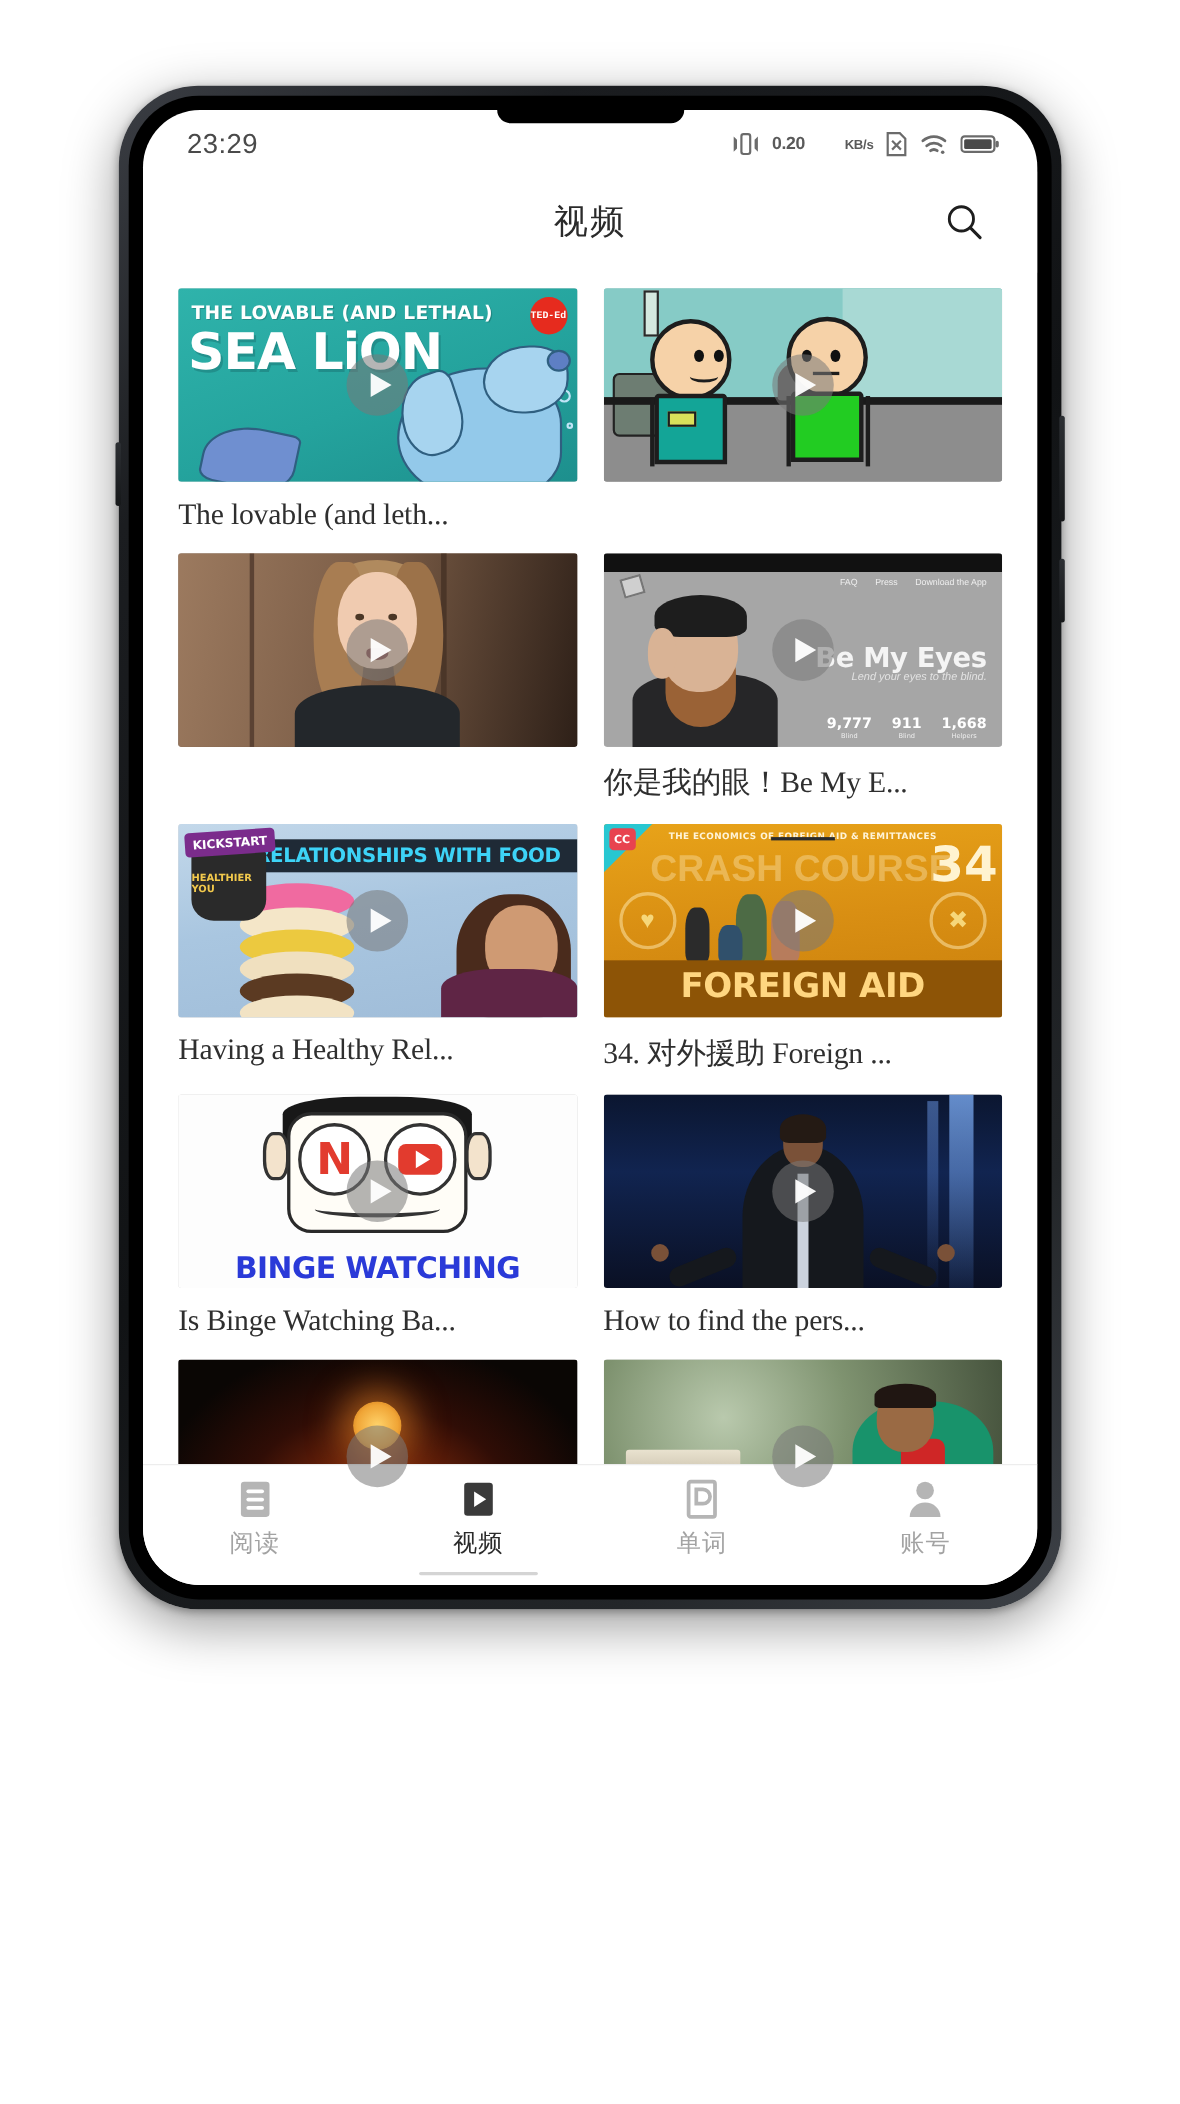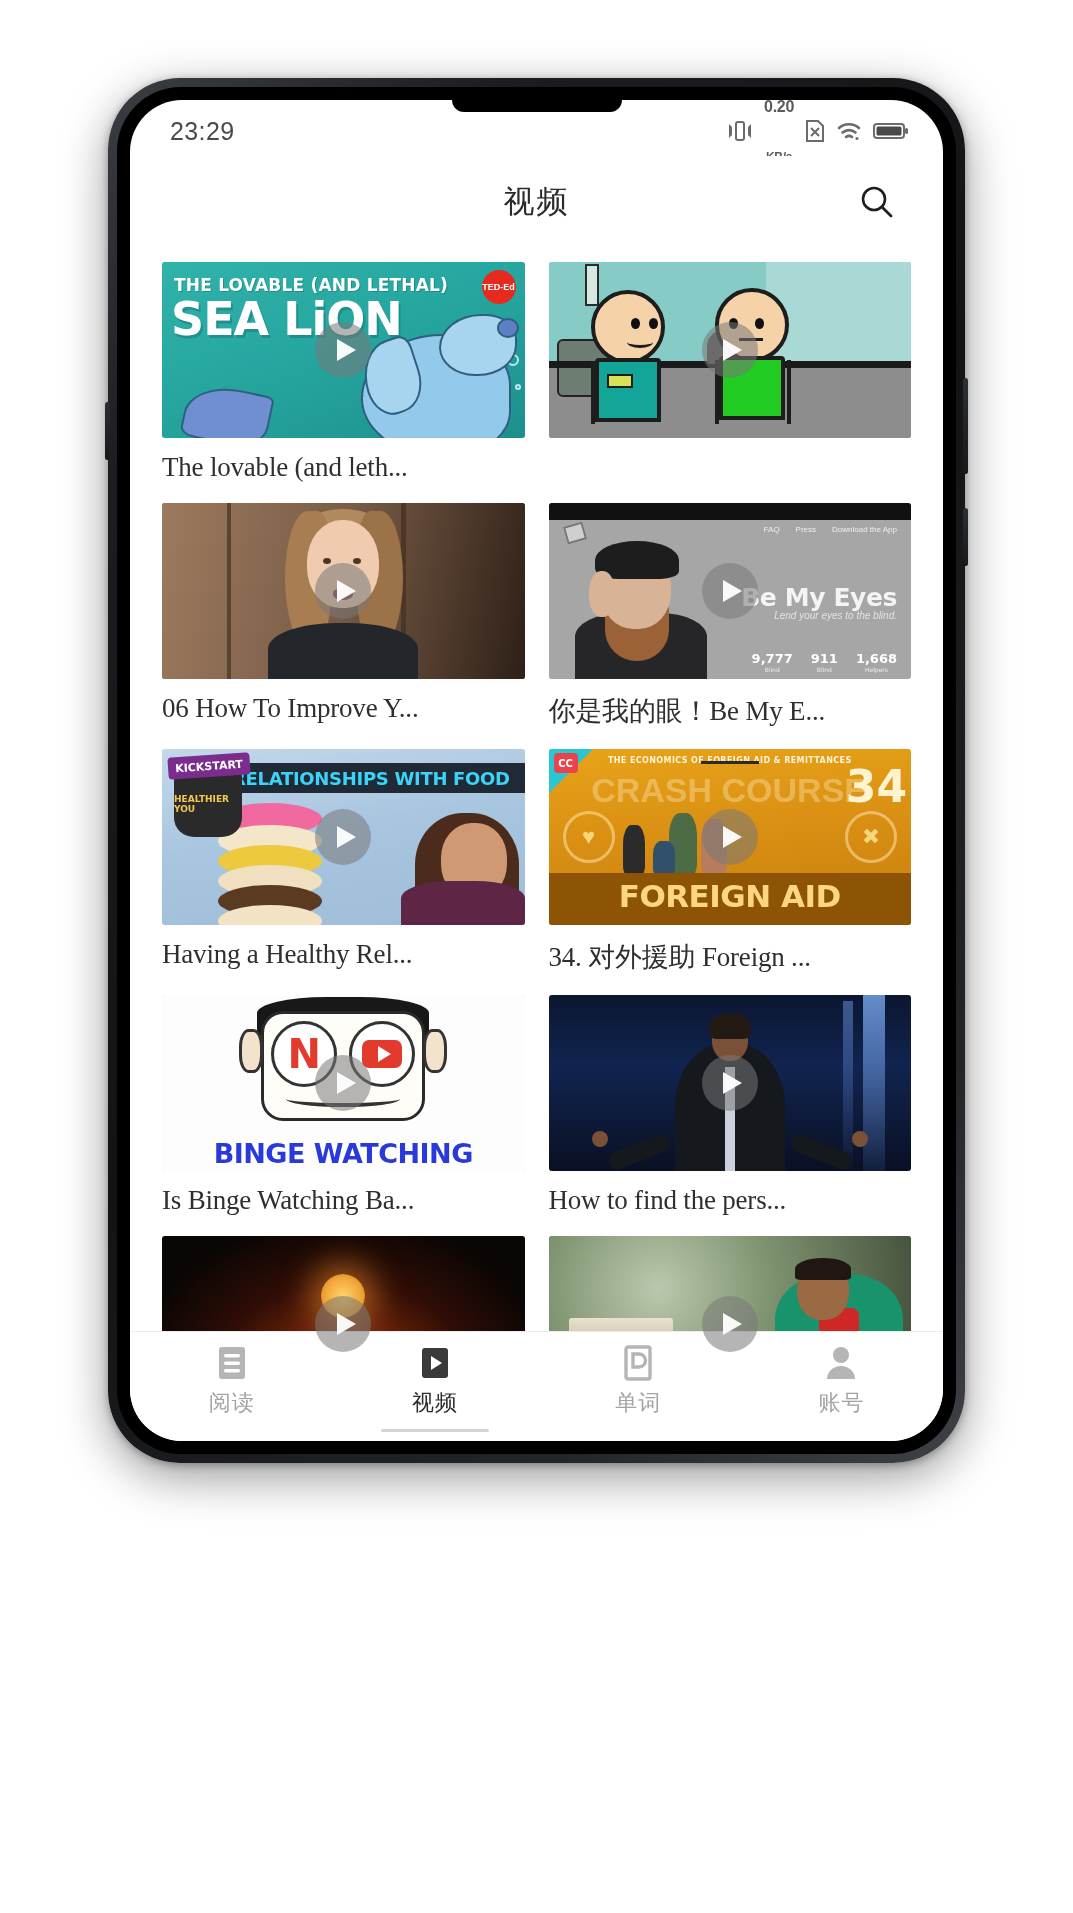--- a/index.html
+++ b/index.html
@@ -82,21 +82,21 @@
     letter-spacing: 0.4px;
     font-family: "Liberation Sans", sans-serif;
   }
   .status-icons {
     display: flex;
     align-items: center;
     gap: 11px;
   }
   .si { display: flex; align-items: center; }
   .net-speed {
-    display: flex; flex-direction: column;
+    display: flex; flex-direction: row;
     align-items: center; justify-content: center;
     line-height: 1.0;
     color: #5a5a5a;
     gap: 36px;
   }
   .net-speed .nval { font-size: 16px; font-weight: bold; letter-spacing: -0.3px;}
   .net-speed .nunit { font-size: 12px; font-weight: bold; letter-spacing: -0.3px;}
 
   
   .appbar {
@@ -183,21 +183,21 @@
     position:absolute; left:9px; top:30px;
     font-size:46px; font-weight:bold; color:#fff;
     letter-spacing:-1px; font-family:"DejaVu Sans", sans-serif;
     text-shadow: 2px 3px 0 rgba(25,110,110,.45);
   }
   .ted-badge {
     position:absolute; right:9px; top:8px;
     width:34px;height:34px;border-radius:50%;
     background:#e62b1e; color:#fff; font-size:9px; font-weight:bold;
     display:flex;align-items:center;justify-content:center;
-    font-family:Liberation Sans, sans-serif;
+    font-family:Liberation Mono, monospace;
   }
   .seal-body {
     position:absolute; right:14px; bottom:-16px;
     width:150px; height:120px; border-radius: 60% 48% 40% 52%;
     background:#93c9ea; border:2.5px solid #2f5f80;
   }
   .seal-head {
     position:absolute; right:8px; bottom:62px;
     width:78px;height:62px;border-radius:54% 40% 50% 46%;
     background:#a7d4ef;border:2.5px solid #2f5f80;
@@ -497,21 +497,20 @@
             <div class="vg-hair-r"></div>
             <div class="vg-face">
               <div class="vg-eye" style="left:16px;top:38px;"></div>
               <div class="vg-eye" style="left:46px;top:38px;"></div>
             </div>
             <div class="vg-mouth"></div>
             <div class="vg-shirt"></div>
           </div>
           <div class="play"></div>
         </div>
-        <div class="card-title">06 How To Improve Y...</div>
       </div>
 
       <div class="card">
         <div class="thumb">
           <div class="thumb-art t-bme">
             <div class="bme-topbar"></div>
             <div class="bme-logo"></div>
             <div class="bme-nav">
               <span>FAQ</span>
               <span>Press</span>

